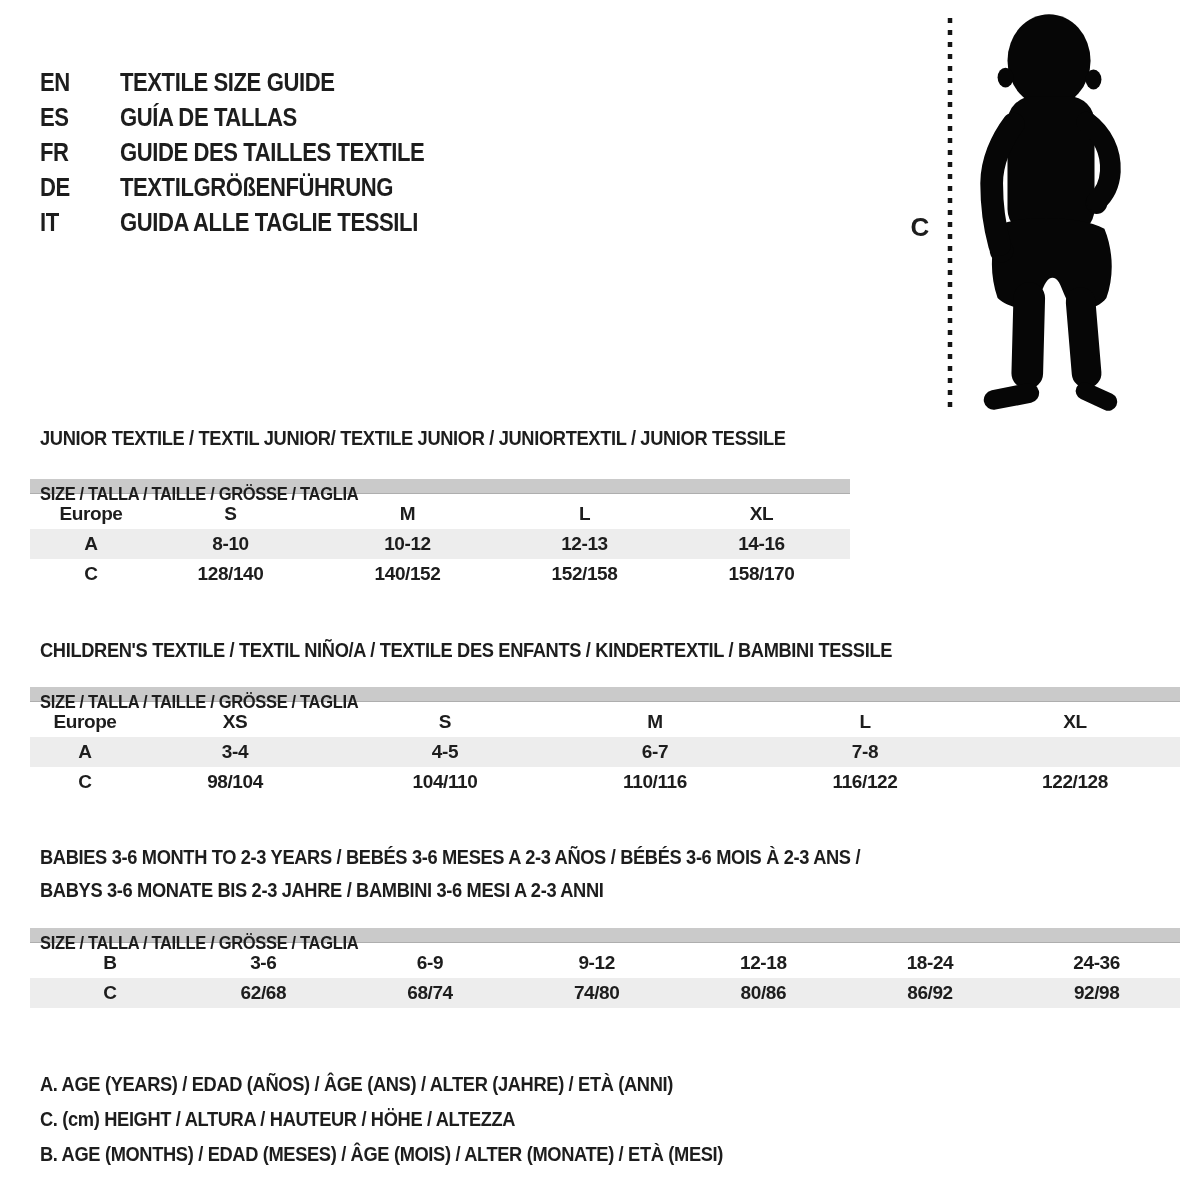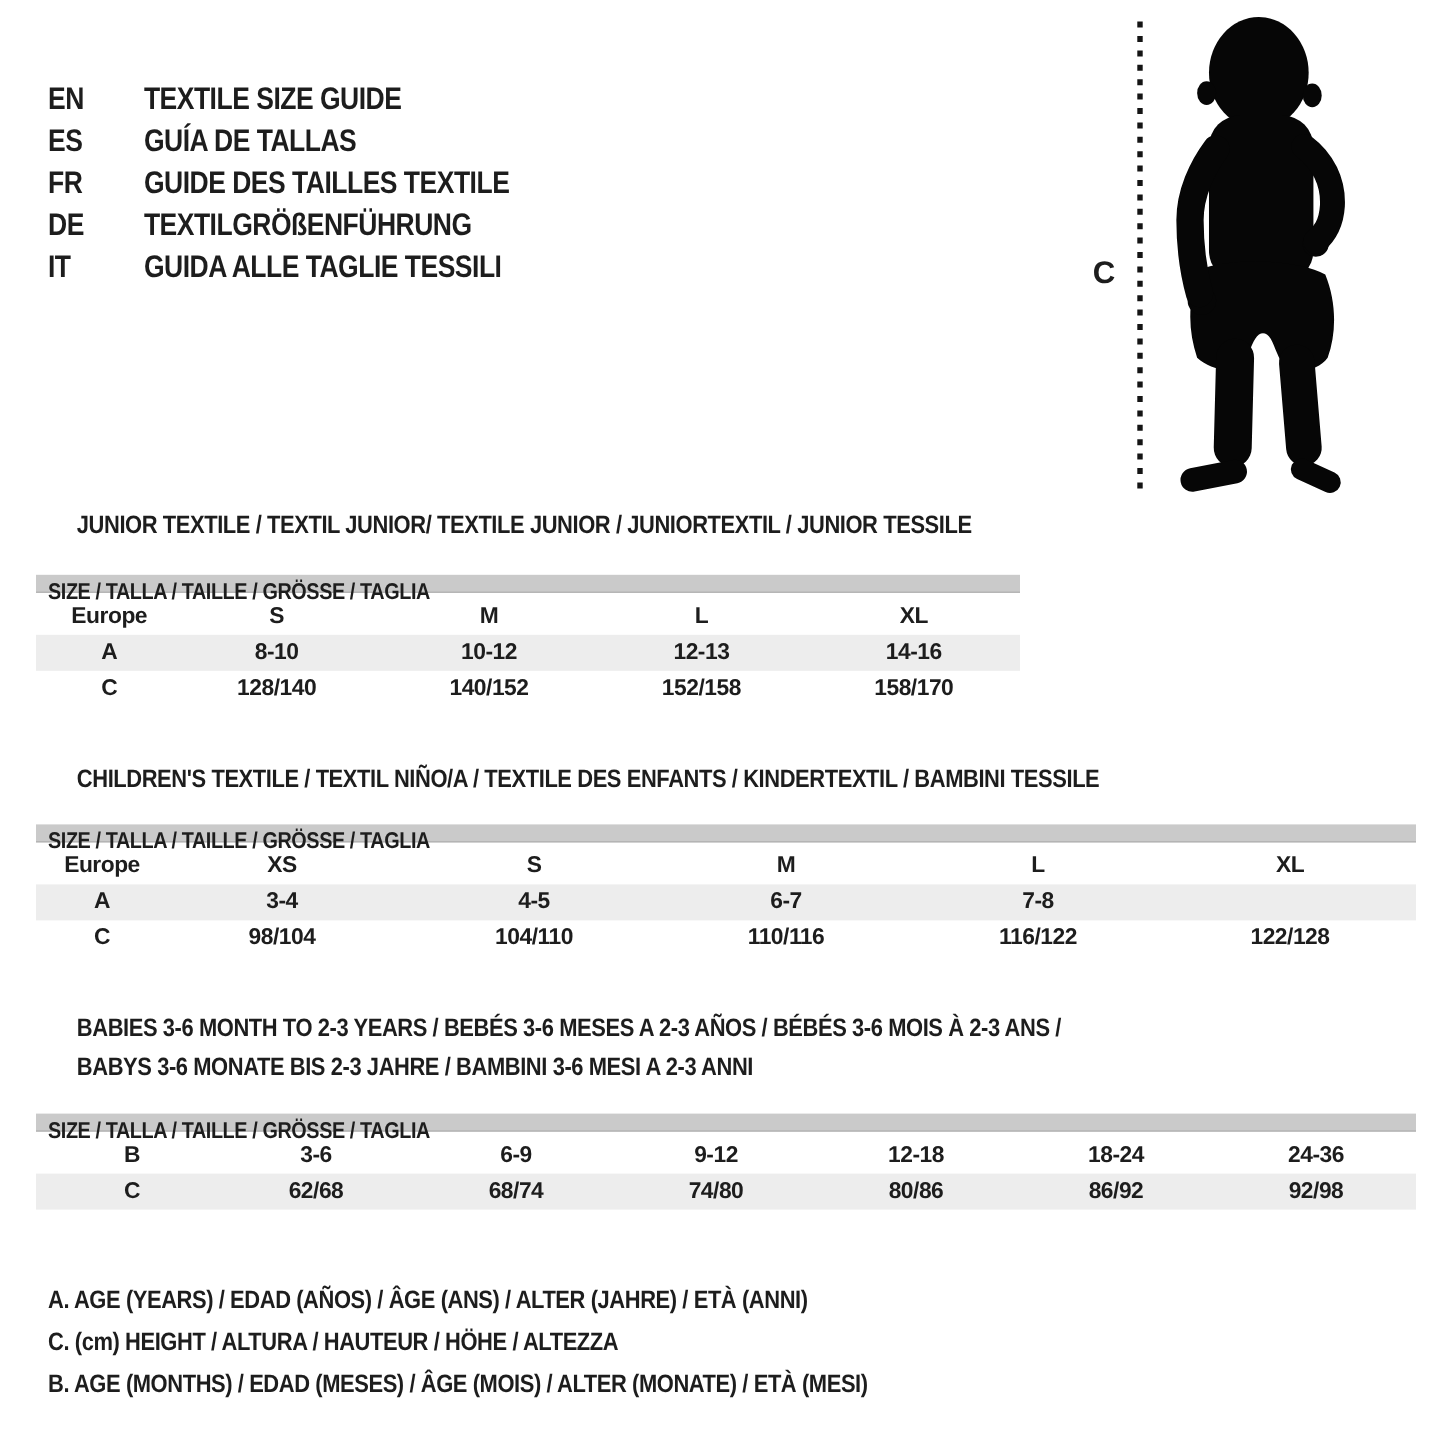--- a/index.html
+++ b/index.html
@@ -31,21 +31,21 @@
   .measure-line { position:absolute; left:946px; top:16px; }
   .measure-label {
     position:absolute; left:903px; top:212px; width:34px;
     text-align:center; font-size:26px; font-weight:700;
   }
   .silhouette { position:absolute; left:962px; top:10px; }
 
   
   .sec-heading {
     position:absolute; left:40px;
-    font-size:21px; font-weight:700;margin-left:24px;
+    font-size:21px; font-weight:700;
   }
   .junior-heading   { top:426px; }
   .children-heading { top:638px; }
   .babies-heading-1 { top:845px; }
   .babies-heading-2 { top:878px; }
 
   
   .size-table { position:absolute; left:30px; }
   .junior-table   { top:479px; width:820px; }
   .children-table { top:687px; width:1150px; }

